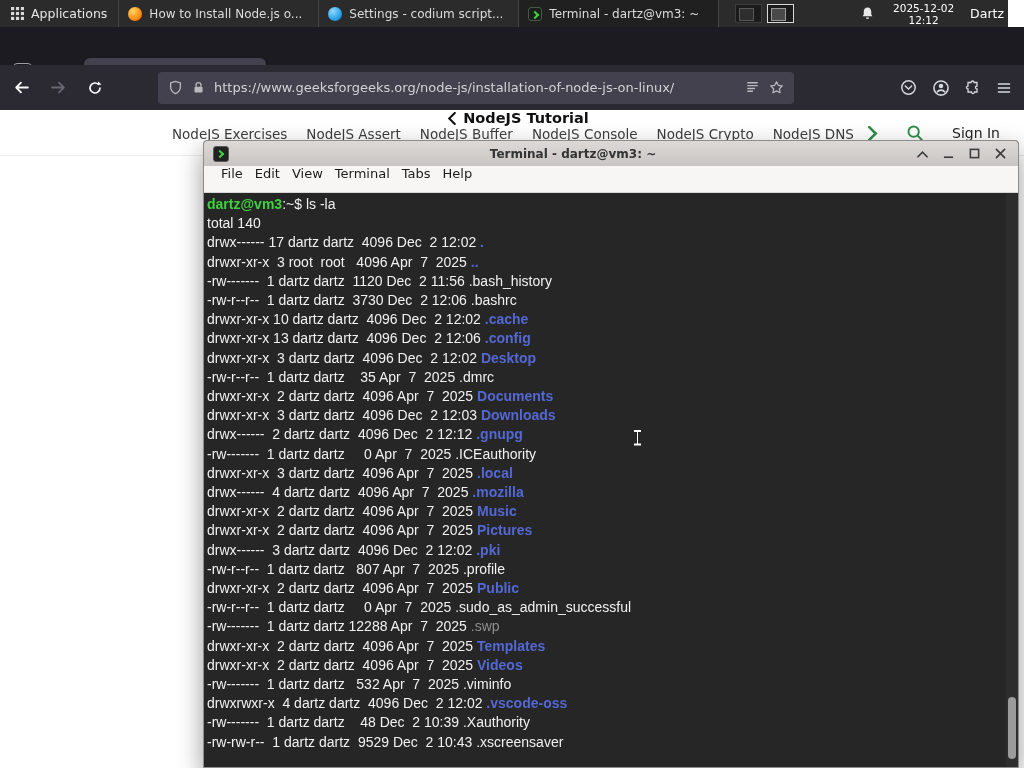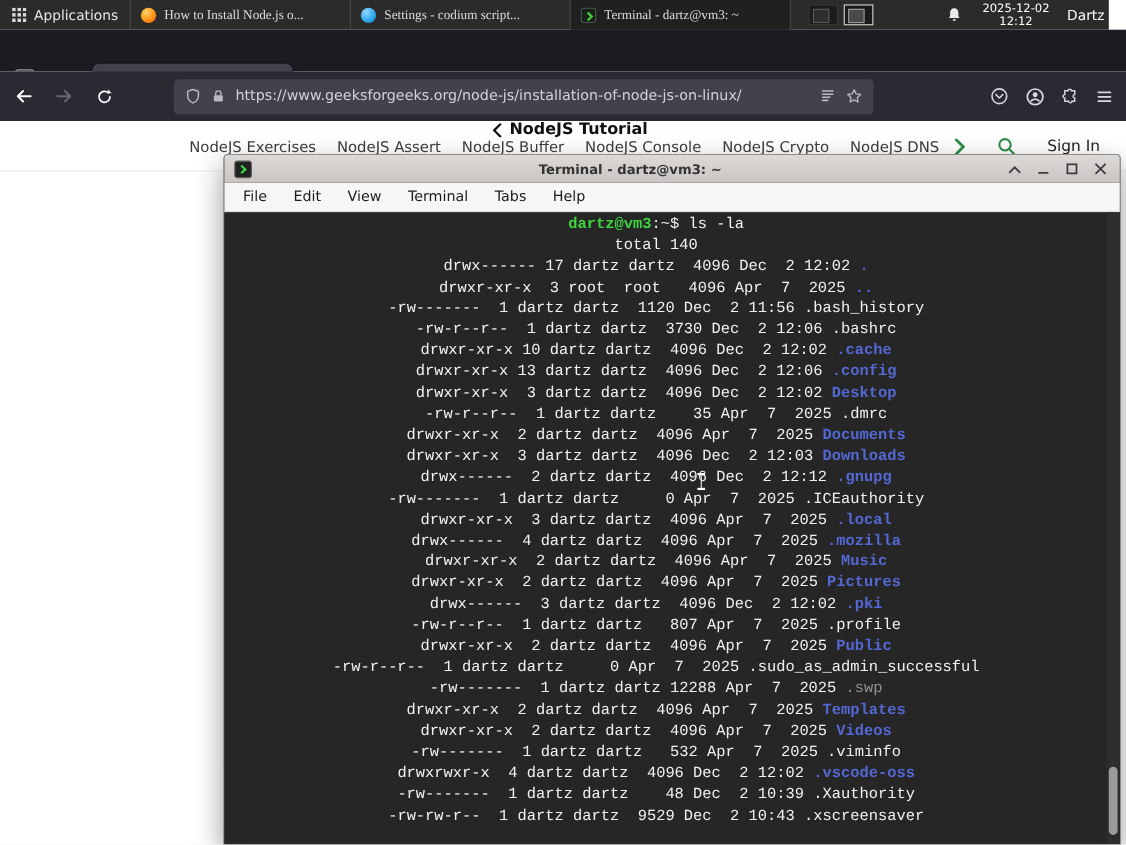--- a/index.html
+++ b/index.html
@@ -7,21 +7,21 @@
     font-family:"DejaVu Sans", sans-serif; }
   .screen { position:relative; width:1024px; height:768px; overflow:hidden; background:#fff; }
 
   
   .panel { position:absolute; left:0; top:0; right:16px; height:27px; background:#2b2b2b;
     display:flex; align-items:stretch; color:#e6e6e6; z-index:100; }
   .apps-btn { display:flex; align-items:center; gap:7px; padding:0 11px; border-right:1px solid #474747; font-size:12.5px; }
   .task-btn { width:200px; display:flex; align-items:center; gap:7px; padding:0 9px;
     border-right:1px solid #474747; font-size:12px; color:#dcdcdc; overflow:hidden; white-space:nowrap; }
   .task-btn.active { background:#202020; }
-  .ttitle { overflow:hidden; white-space:nowrap;font-family:Liberation Serif, serif; }
+  .ttitle { overflow:hidden; white-space:nowrap; }
   .ticon { width:14px; height:14px; border-radius:50%; flex:none; }
   .ticon.ff { background:radial-gradient(circle at 35% 30%, #ffd567, #ff9216 55%, #ef540c); }
   .ticon.settings { background:radial-gradient(circle at 35% 30%, #8fd8ff, #2ba3e8 60%, #0d6fb0); }
   .ticon.term { border-radius:3px; background:#182019; border:1px solid #49584a; position:relative; }
   .ticon.term::after { content:""; position:absolute; left:3px; top:4px; width:4px; height:4px;
     border-right:2px solid #3fd23f; border-bottom:2px solid #3fd23f; transform:rotate(-45deg); }
   .pager { display:flex; gap:5px; align-items:center; margin-left:16px; }
   .ws { width:27px; height:19px; background:#1b1b1b; border:1px solid #3d3d3d; position:relative; }
   .ws::after { content:""; position:absolute; left:3px; top:3px; width:13px; height:11px; background:#2e2e2e; border:1px solid #585858; }
   .ws.active { border-color:#d9d9d9; }
@@ -68,24 +68,24 @@
   .terminal { position:absolute; left:203px; top:140px; width:816px; height:628px; z-index:40;
     border:1px solid #8d8d8d; border-radius:4px 4px 0 0; box-shadow:0 10px 26px rgba(0,0,0,.4);
     display:flex; flex-direction:column; background:#262626; }
   .t-title { height:25px; background:linear-gradient(#dcd9d7,#c8c5c2); border-radius:3px 3px 0 0;
     display:flex; align-items:center; gap:8px; padding:0 9px; font-weight:bold; font-size:12px; color:#333; flex:none; }
   .t-icon { width:16px; height:16px; background:#222; border-radius:3px; border:1px solid #5a5a5a; position:relative; flex:none; }
   .t-icon::after { content:""; position:absolute; left:3px; top:4px; width:4px; height:4px;
     border-right:2px solid #3fd23f; border-bottom:2px solid #3fd23f; transform:rotate(-45deg); }
   .t-title-text { flex:1; text-align:center; }
   .t-ctl { display:flex; gap:15px; align-items:center; padding-right:3px; }
-  .t-menubar { height:27px; background:#f7f6f5; border-bottom:1px solid #d6d6d6; display:flex; align-items:center;
-    gap:24px; padding:0 17px; font-size:13px; color:#1c1c1c; flex:none; }
+  .t-menubar { height:27px; background:#f7f6f5; border-bottom:1px solid #d6d6d6; display:flex; align-items:flex-start;
+    gap:12px; padding:0 17px; font-size:13px; color:#1c1c1c; flex:none; }
   .t-body { flex:1; position:relative; overflow:hidden; background:#262626; color:#f1f1f1;
-    font-family:Liberation Mono, monospace; font-size:14px; line-height:19.2px; padding:2px 32px 0 3px;text-align:center; }
+    font-family:Liberation Sans, sans-serif; font-size:14px; line-height:19.2px; padding:2px 32px 0 3px; }
   .tline { white-space:pre; }
   .prompt-user { color:#3fd23f; font-weight:bold; }
   .name-dir { color:#5468d4; font-weight:bold; }
   .name-file { color:#f1f1f1; }
   .name-dim { color:#8f8f8f; }
   .t-scroll { position:absolute; top:0; right:0; width:12px; bottom:0; background:#2d2d2d; }
   .t-thumb { position:absolute; right:2px; bottom:8px; width:8px; height:62px; background:#9b9b9b; border-radius:4px; }
 
   
   .ibeam { position:absolute; left:633px; top:430px; width:9px; height:16px; z-index:60; pointer-events:none; }

